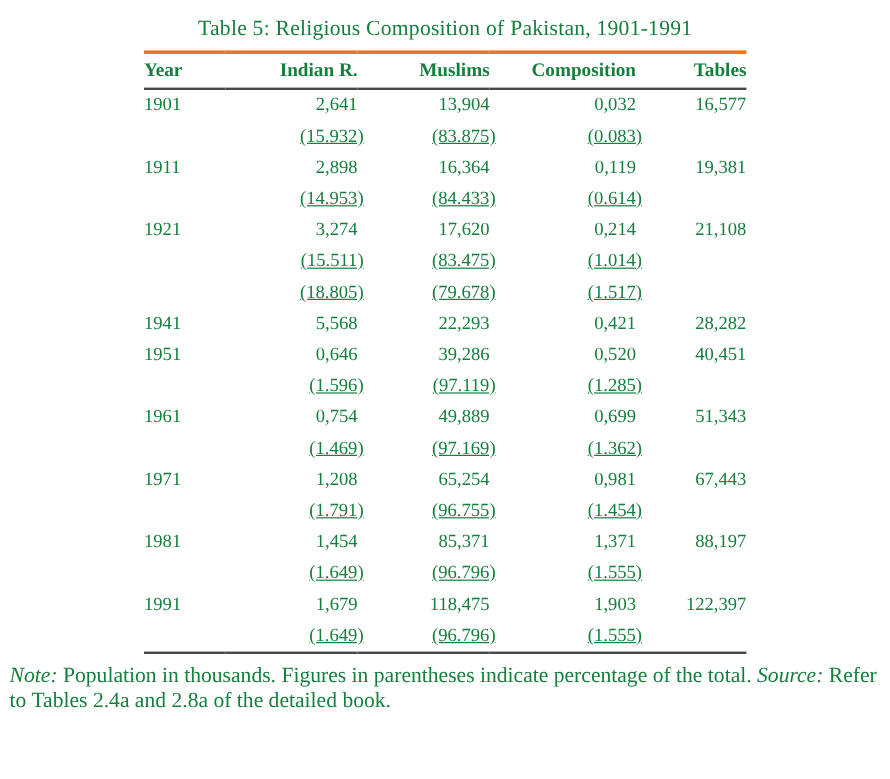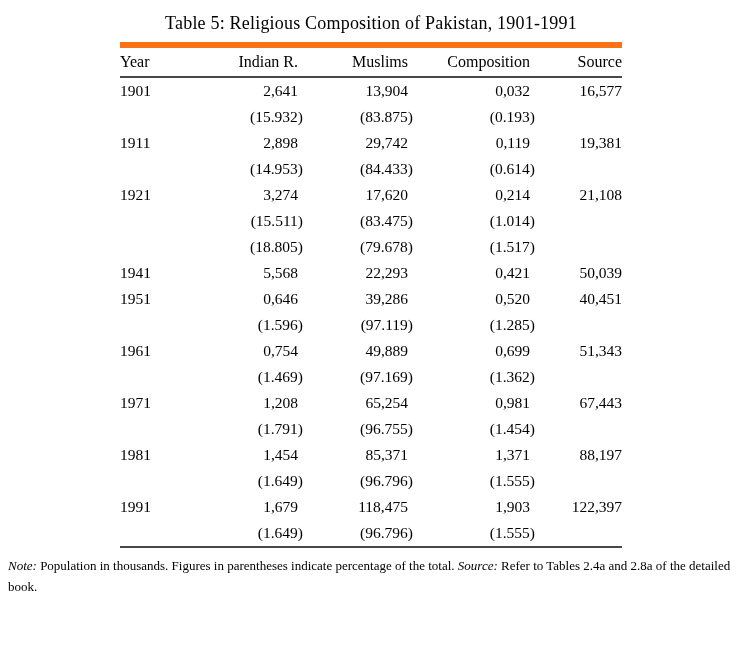--- a/index.html
+++ b/index.html
@@ -2,65 +2,65 @@
 <html><head>
 <meta charset="utf-8">
 <style>
   html,body{margin:0;padding:0;background:#fff;}
   .page{
     position:relative;
     width:742px;height:649px;
     background:#ffffff;
     overflow:hidden;
     font-family:"Liberation Serif","DejaVu Serif",serif;
-    color:#000000;
+    color:#15803d;
   }
   .title{
     text-align:center;
     font-size:18px;
     padding-top:13px;
     letter-spacing:0.2px;
   }
   table.data{
     border-collapse:collapse;
     table-layout:fixed;
     width:502px;
     margin:8px auto 0 auto;
   }
   col.w-year{width:68px;}
   col.w-indian{width:110px;}
   col.w-muslims{width:110px;}
   col.w-christians{width:122px;}
   col.w-total{width:92px;}
   thead th{
-    border-top:6px solid #f97316;
+    border-top:3px solid #f97316;
     border-bottom:2px solid #474747;
-    font-weight:normal;
+    font-weight:bold;
     font-size:16px;
     height:28px;
     padding:0;
     white-space:nowrap;
   }
   tbody td{
     height:26px;
     font-size:15.5px;
     padding:0;
     white-space:nowrap;
     vertical-align:middle;
   }
   tbody tr:last-child td{
     border-bottom:2px solid #474747;
   }
   .c-year{text-align:left;}
   .c-num{text-align:right;}
   
-  .pct{display:inline-block;margin-right:-5px;}
+  .pct{display:inline-block;margin-right:-5px;text-decoration:underline;}
   .footnote{
     margin:7px 8px 0 8px;
-    font-size:13px;
+    font-size:18px;
     line-height:21px;
     text-align:left;
     font-family:Liberation Serif, serif;
   }
   .footnote em{font-style:italic;}
 </style>
 </head>
 <body>
 
 <div class="page">
@@ -74,43 +74,43 @@
         <col class="w-muslims">
         <col class="w-christians">
         <col class="w-total">
     </colgroup>
     <thead>
       <tr>
         <th class="c-year">Year</th>
         <th class="c-num">Indian R.</th>
         <th class="c-num">Muslims</th>
         <th class="c-num">Composition</th>
-        <th class="c-num">Source</th>
+        <th class="c-num">Tables</th>
       </tr>
     </thead>
     <tbody>
       <tr>
         <td class="c-year">1901</td>
         <td class="c-num">2,641</td>
         <td class="c-num">13,904</td>
         <td class="c-num">0,032</td>
         <td class="c-num">16,577</td>
       </tr>
       <tr>
         <td class="c-year"></td>
         <td class="c-num"><span class="pct">(15.932)</span></td>
         <td class="c-num"><span class="pct">(83.875)</span></td>
-        <td class="c-num"><span class="pct">(0.193)</span></td>
+        <td class="c-num"><span class="pct">(0.083)</span></td>
         <td class="c-num"></td>
       </tr>
 
       <tr>
         <td class="c-year">1911</td>
         <td class="c-num">2,898</td>
-        <td class="c-num">29,742</td>
+        <td class="c-num">16,364</td>
         <td class="c-num">0,119</td>
         <td class="c-num">19,381</td>
       </tr>
       <tr>
         <td class="c-year"></td>
         <td class="c-num"><span class="pct">(14.953)</span></td>
         <td class="c-num"><span class="pct">(84.433)</span></td>
         <td class="c-num"><span class="pct">(0.614)</span></td>
         <td class="c-num"></td>
       </tr>
@@ -136,21 +136,21 @@
         <td class="c-num"><span class="pct">(79.678)</span></td>
         <td class="c-num"><span class="pct">(1.517)</span></td>
         <td class="c-num"></td>
       </tr>
 
       <tr>
         <td class="c-year">1941</td>
         <td class="c-num">5,568</td>
         <td class="c-num">22,293</td>
         <td class="c-num">0,421</td>
-        <td class="c-num">50,039</td>
+        <td class="c-num">28,282</td>
       </tr>
 
       <tr>
         <td class="c-year">1951</td>
         <td class="c-num">0,646</td>
         <td class="c-num">39,286</td>
         <td class="c-num">0,520</td>
         <td class="c-num">40,451</td>
       </tr>
       <tr>

